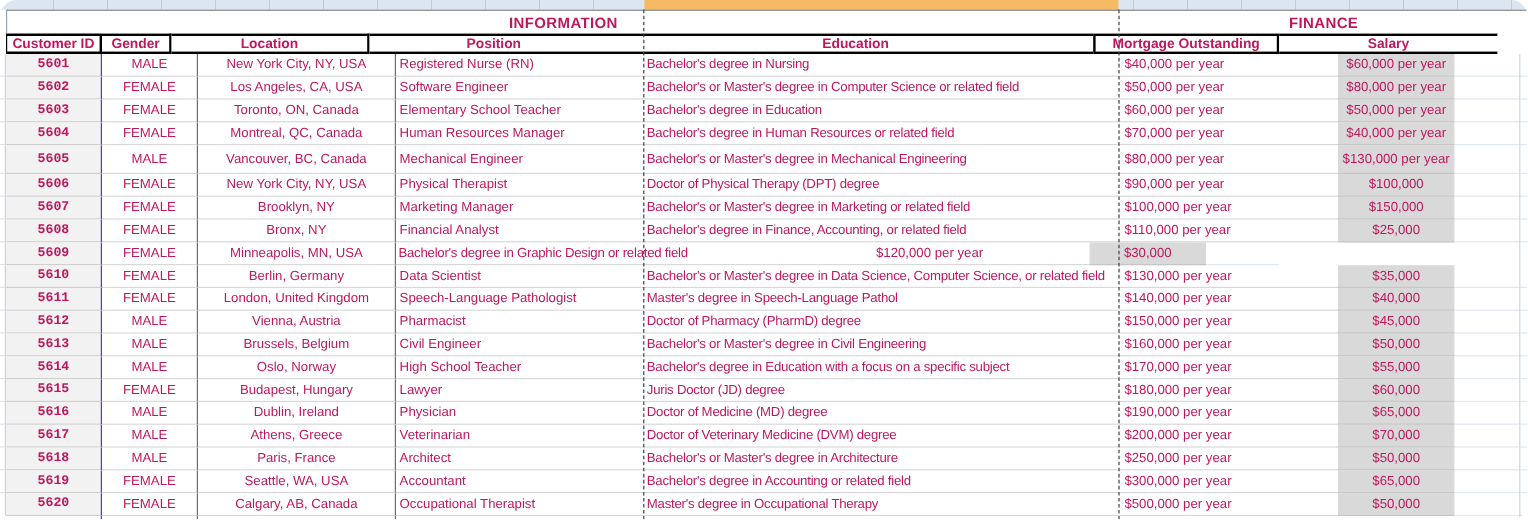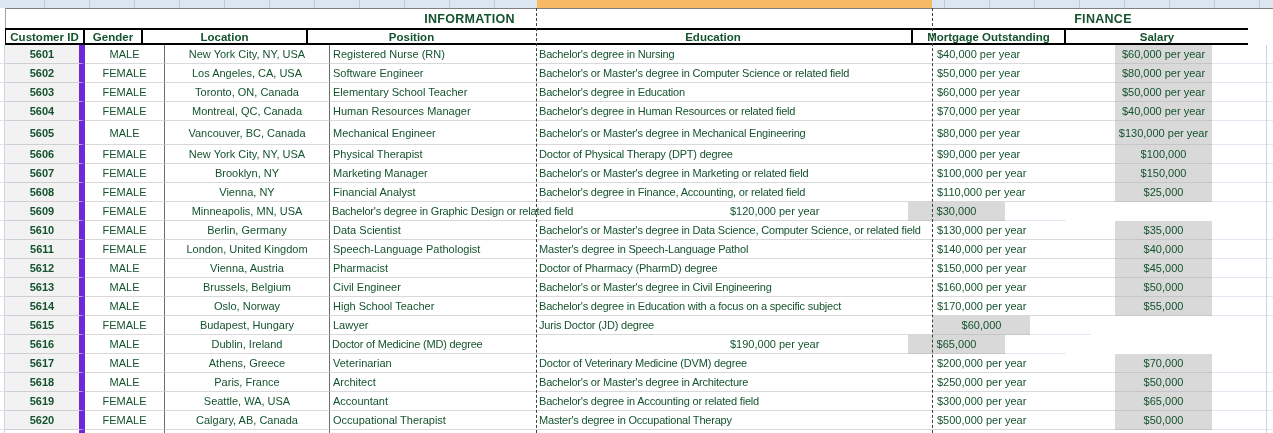--- a/index.html
+++ b/index.html
@@ -1,18 +1,18 @@
 <!DOCTYPE html>
 <html><head>
 <meta charset="utf-8">
 <style>
   html,body{margin:0;padding:0;background:#fff;}
   .sheet{
     position:relative;width:1273px;height:433px;overflow:hidden;
-    font-family:"Liberation Sans",sans-serif;color:#14532d;background:#fff;
+    font-family:"Liberation Sans",sans-serif;color:#be185d;background:#fff;border-radius:14px;
   }
   
   .topstrip{
     position:absolute;left:0;top:0;width:1273px;height:8px;
     background:repeating-linear-gradient(to right,var(--strip) 0 44px,#bccce0 44px 45px);
   }
   .orange-bar{position:absolute;left:537px;top:0;width:395px;height:8px;background:var(--orange);border-bottom:1px solid #c88a3c;}
   
   .hrow1{position:absolute;left:0;top:8px;width:1273px;height:20px;display:flex;}
   .hrow1 .g-gutter{width:5px;}
@@ -38,21 +38,21 @@
   .h-education{width:396px;}
   .h-salary{width:182px;}
   .h-mortgage{width:155px;background:var(--teal);border:2px solid #000;}
   .h-tail{width:3px;background:#fff;}
   
   .tbody{position:absolute;left:0;top:45px;width:1273px;}
   .row{display:flex;height:19px;}
   .row.tall{height:24px;}
   .row>div{box-sizing:border-box;display:flex;align-items:center;overflow:hidden;font-size:11px;white-space:nowrap;}
   .c-gutter{width:5px;border-right:1px solid #c9d4e4;border-bottom:1px solid #dde4ee;}
-  .c-id{width:80px;justify-content:center;font-weight:bold;background:var(--idfill);border-right:6px solid #6d28d9;border-bottom:1px solid #cfcfcf;}
+  .c-id{width:80px;justify-content:center;font-weight:bold;background:var(--idfill);border-right:1px solid #6d28d9;border-bottom:1px solid #cfcfcf;font-family:Liberation Mono, monospace;}
   .c-gender{width:80px;justify-content:center;border-right:1px solid #6e6e6e;border-bottom:1px solid #d9d9d9;}
   .c-location{width:165px;justify-content:center;border-right:1px solid #6e6e6e;border-bottom:1px solid #d9d9d9;}
   .c-position{width:207px;padding-left:3px;border-bottom:1px solid #d9d9d9;}
   .c-education{width:396px;padding-left:2px;font-size:10px;letter-spacing:-0.2px;white-space:pre;border-bottom:1px solid #d9d9d9;}
   .c-salary{width:182px;padding-left:4px;border-bottom:1px solid #d9d9d9;}
   .c-mortgage{width:97px;justify-content:center;background:var(--grayfill);border-bottom:1px solid #c6c6c6;}
   .c-filler{width:61px;border-bottom:1px solid #e2e8f1;}
   
   .fillerrow .c-id,.fillerrow .c-mortgage{background:#fff;}
   .fillerrow>div{border-bottom:none!important;}
@@ -165,21 +165,21 @@
     <div class="c-position">Marketing Manager</div>
     <div class="c-education">Bachelor's or Master's degree in Marketing or related field</div>
     <div class="c-salary">$100,000 per year</div>
     <div class="c-mortgage">$150,000</div>
     <div class="c-filler"></div>
   </div>
       <div class="row">
     <div class="c-gutter"></div>
     <div class="c-id">5608</div>
     <div class="c-gender">FEMALE</div>
-    <div class="c-location">Vienna, NY</div>
+    <div class="c-location">Bronx, NY</div>
     <div class="c-position">Financial Analyst</div>
     <div class="c-education">Bachelor's degree in Finance, Accounting, or related field</div>
     <div class="c-salary">$110,000 per year</div>
     <div class="c-mortgage">$25,000</div>
     <div class="c-filler"></div>
   </div>
       <div class="row">
     <div class="c-gutter"></div>
     <div class="c-id">5609</div>
     <div class="c-gender">FEMALE</div>
@@ -244,28 +244,30 @@
     <div class="c-mortgage">$55,000</div>
     <div class="c-filler"></div>
   </div>
       <div class="row">
     <div class="c-gutter"></div>
     <div class="c-id">5615</div>
     <div class="c-gender">FEMALE</div>
     <div class="c-location">Budapest, Hungary</div>
     <div class="c-position">Lawyer</div>
     <div class="c-education"> Juris Doctor (JD) degree</div>
+    <div class="c-salary">$180,000 per year</div>
     <div class="c-mortgage">$60,000</div>
     <div class="c-filler"></div>
   </div>
       <div class="row">
     <div class="c-gutter"></div>
     <div class="c-id">5616</div>
     <div class="c-gender">MALE</div>
     <div class="c-location">Dublin, Ireland</div>
+    <div class="c-position">Physician</div>
     <div class="c-education">Doctor of Medicine (MD) degree</div>
     <div class="c-salary">$190,000 per year</div>
     <div class="c-mortgage">$65,000</div>
     <div class="c-filler"></div>
   </div>
       <div class="row">
     <div class="c-gutter"></div>
     <div class="c-id">5617</div>
     <div class="c-gender">MALE</div>
     <div class="c-location">Athens, Greece</div>

